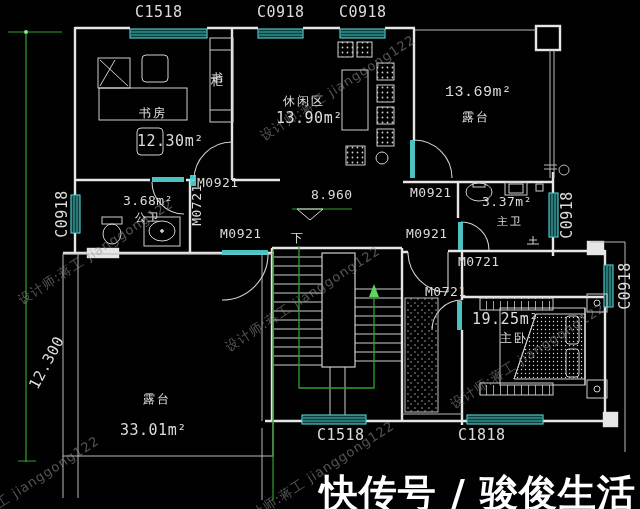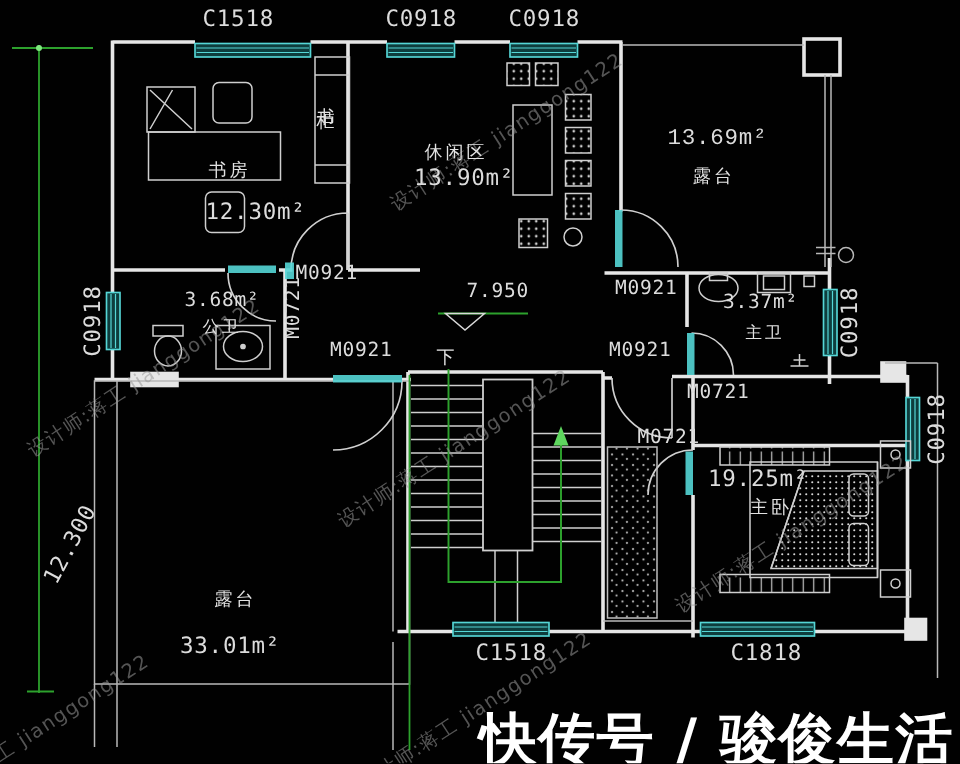--- a/index.html
+++ b/index.html
@@ -224,21 +224,21 @@
 <div class="wm" style="left:317px;top:474px;">设计师:蒋工 jianggong122</div>
 <div class="wm" style="left:22px;top:489px;">设计师:蒋工 jianggong122</div>
 
 <div class="lbl" style="left:135px;top:5px;">C1518</div>
 <div class="lbl" style="left:257px;top:5px;">C0918</div>
 <div class="lbl" style="left:339px;top:5px;">C0918</div>
 <div class="lbl rot90" style="left:62px;top:214px;">C0918</div>
 <div class="lbl rot90" style="left:567px;top:215px;">C0918</div>
 <div class="lbl rot90" style="left:625px;top:286px;">C0918</div>
 <div class="lbl" style="left:317px;top:428px;">C1518</div>
-<div class="lbl" style="left:487px;top:428px;text-align:right;">C1818</div>
+<div class="lbl" style="left:458px;top:428px;text-align:right;">C1818</div>
 
 <div class="lbl sm" style="left:197px;top:176px;">M0921</div>
 <div class="lbl sm rot90" style="left:196px;top:205px;">M0721</div>
 <div class="lbl sm" style="left:220px;top:227px;">M0921</div>
 <div class="lbl sm" style="left:410px;top:186px;">M0921</div>
 <div class="lbl sm" style="left:406px;top:227px;">M0921</div>
 <div class="lbl sm" style="left:458px;top:255px;">M0721</div>
 <div class="lbl sm" style="left:425px;top:285px;">M0721</div>
 
 <div class="lbl" style="left:137px;top:91px;margin-top:43px;">12.30m²</div>
@@ -250,19 +250,19 @@
 <div class="lbl sm" style="left:105px;top:194px;margin-left:18px;">3.68m²</div>
 <div class="cjk lbl t11" style="left:119px;top:212px;">公卫</div>
 <div class="lbl sm" style="left:482px;top:195px;">3.37m²</div>
 <div class="cjk lbl t11" style="left:481px;top:216px;">主卫</div>
 <div class="cjk lbl" style="left:143px;top:393px;">露台</div>
 <div class="lbl" style="left:120px;top:423px;">33.01m²</div>
 <div class="lbl" style="left:472px;top:312px;">19.25m²</div>
 <div class="cjk lbl" style="left:500px;top:332px;">主卧</div>
 
 <div class="cjk lbl vtext" style="left:211px;top:62px;">书柜</div>
-<div class="lbl sm" style="left:311px;top:188px;">7.950</div>
+<div class="lbl sm" style="left:311px;top:188px;">8.960</div>
 <div class="cjk lbl" style="left:291px;top:232px;">下</div>
 <div class="lbl rot62" style="left:47px;top:363px;">12.300</div>
 
 <div class="footer">快传号 / 骏俊生活</div>
 
 </div>
 
 </body></html>

